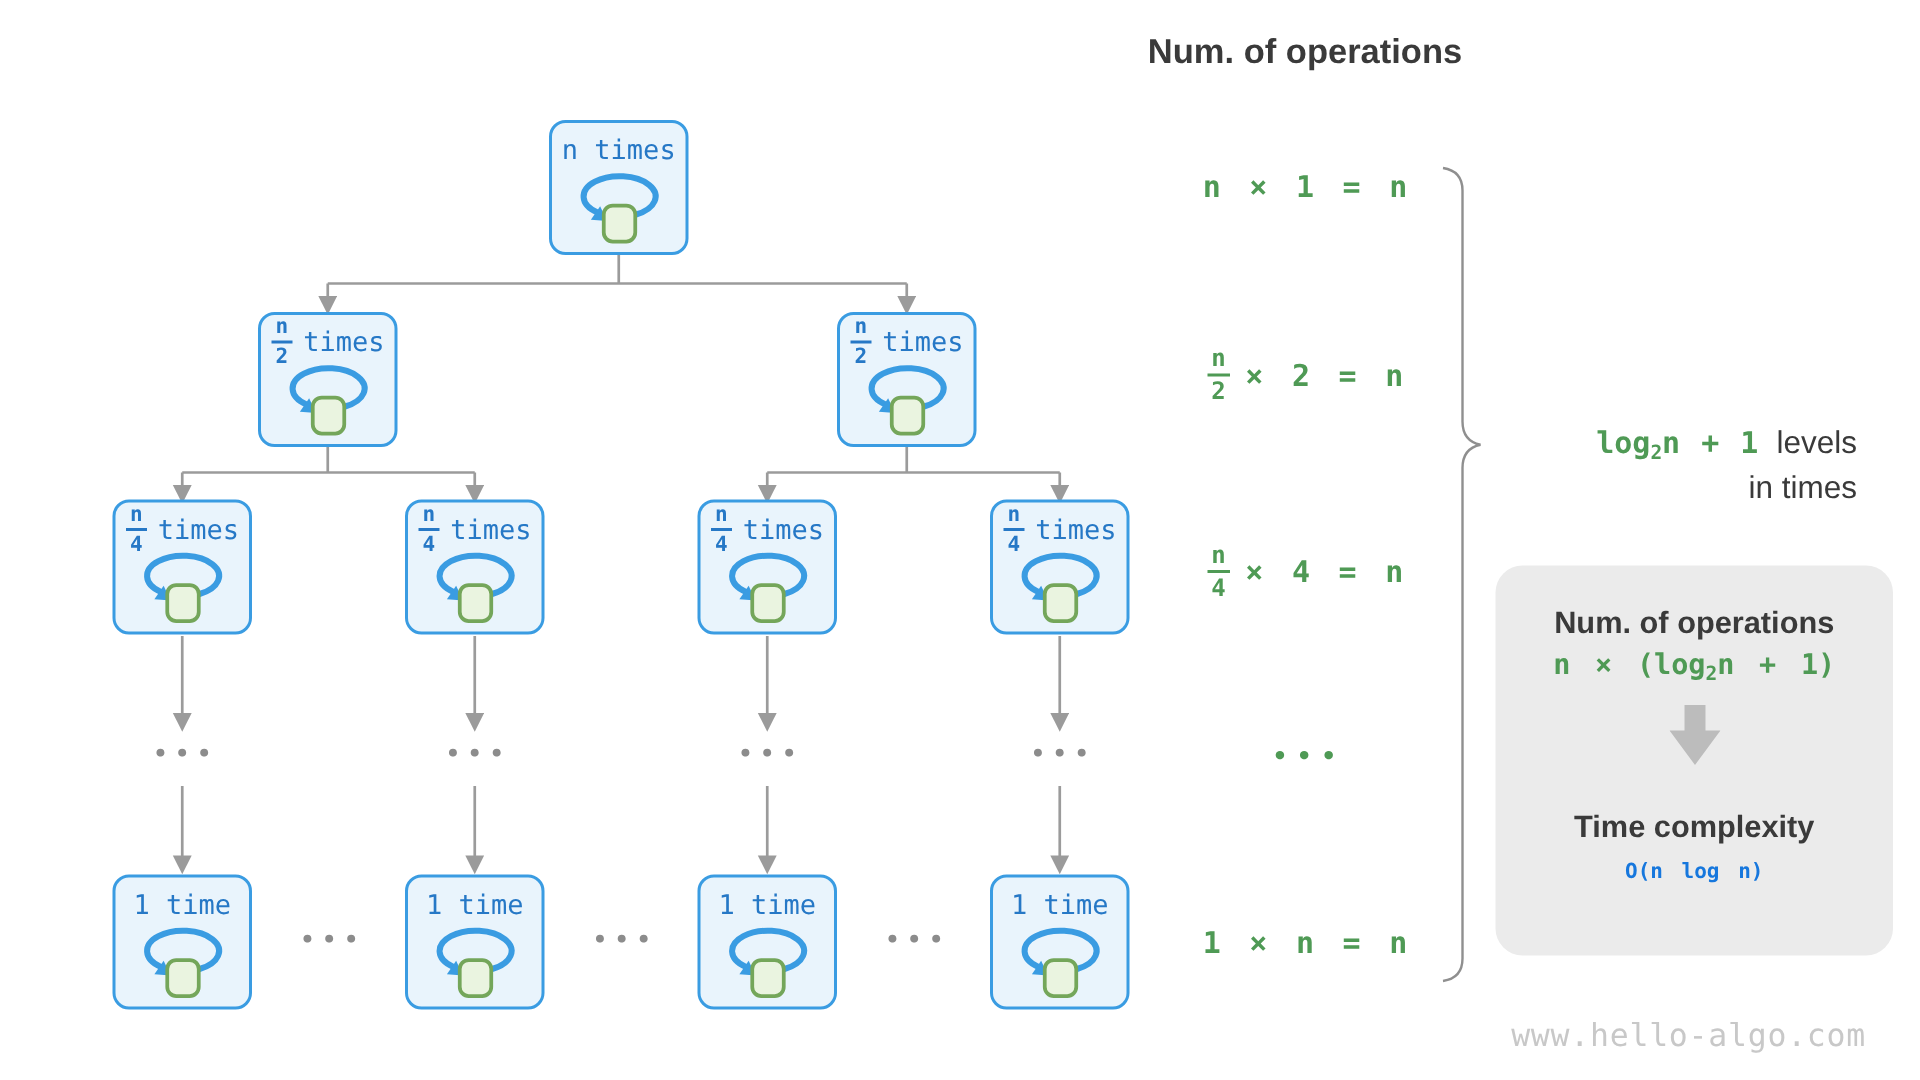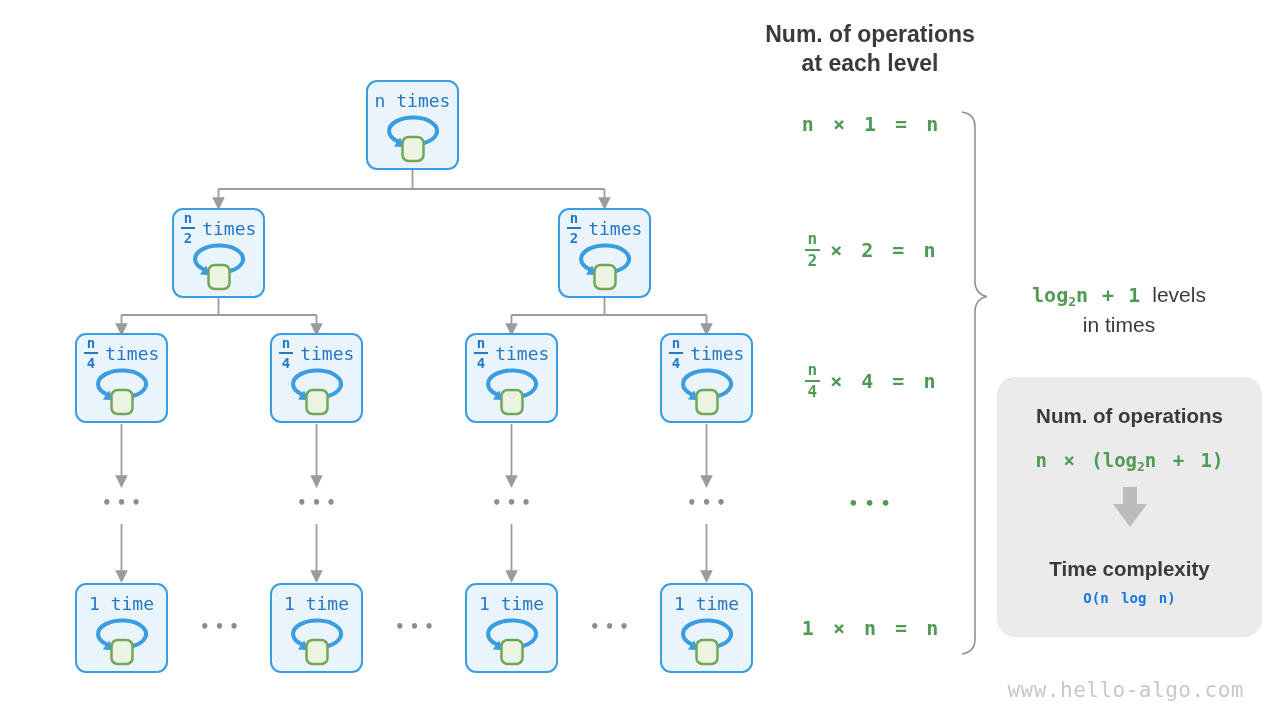--- a/index.html
+++ b/index.html
@@ -45,40 +45,40 @@
   .formula-row .frac .b { border-top-width:2.5px; }
 
   
   .header {
     position:absolute; left:739px; top:20px; width:262px; text-align:center;
     font-size:23px; font-weight:bold; color:var(--dark); line-height:29px;
   }
 
   
   .brace-note {
-    position:absolute; left:1000px; top:280px; width:238px; text-align:center;
+    position:absolute; left:1000px; top:280px; width:238px; text-align:right;
     font-size:21px; font-weight:500; color:var(--dark); line-height:30px;
   }
   .mono-green {
     font-family:"DejaVu Sans Mono", monospace; font-weight:bold; font-size:20px;
     color:var(--green); word-spacing:2px; white-space:pre;
   }
   .mono-green sub, .panel-formula sub { font-size:13px; vertical-align:-4px; line-height:0; }
   .brace-note .lvl { margin-left:12px; }
 
   
   .panel {
     position:absolute; left:997px; top:377px; width:265px; height:260px;
     background:var(--panel-bg); border-radius:18px;
     display:flex; flex-direction:column; align-items:center;
   }
   .panel-title { margin-top:27px; font-size:20.5px; font-weight:bold; color:var(--dark); }
   .panel-title.second { margin-top:28px; }
   .panel-formula {
-    margin-top:21px; font-family:"DejaVu Sans Mono", monospace; font-weight:bold;
+    margin-top:4px; font-family:"DejaVu Sans Mono", monospace; font-weight:bold;
     font-size:19px; color:var(--green); word-spacing:5px; white-space:pre;
   }
   .panel-arrow { margin-top:16px; line-height:0; }
   .panel-complexity {
     margin-top:9px; font-family:"DejaVu Sans Mono", monospace; font-weight:bold;
     font-size:14px; color:var(--blue-accent); word-spacing:4px; white-space:pre;
   }
 
   .watermark {
     position:absolute; right:36px; top:678px; font-family:"DejaVu Sans Mono", monospace;
@@ -116,21 +116,20 @@
       <path d="M121.5,524 V573" marker-end="url(#arw)"></path>
       <path d="M316.5,524 V573" marker-end="url(#arw)"></path>
       <path d="M511.5,524 V573" marker-end="url(#arw)"></path>
       <path d="M706.5,524 V573" marker-end="url(#arw)"></path>
     </g>
     <path fill="none" style="stroke:var(--brace-gray)" stroke-width="1.6" d="M962,112 Q975,114 975,127 L975,281 Q975,294 987,296.5 Q975,299 975,312 L975,639 Q975,652 962,654"></path>
   </svg>
 
   <div class="header">
     <div>Num. of operations</div>
-    <div>at each level</div>
   </div>
 
   <div class="node" style="left:366px; top:80px;">
     <div class="node-label">
       <span>n times</span>
     </div>
     <span class="loop-slot">
   <svg width="62" height="52" viewBox="0 0 62 52">
     <path d="M 42 31 A 24 13.5 0 1 0 16 29.5" fill="none" style="stroke:var(--blue-border)" stroke-width="4" stroke-linecap="round"></path>
     <path d="M0,-5.5 L9.5,0 L0,5.5 z" transform="translate(15,30) rotate(34)" style="fill:var(--blue-border)"></path>

